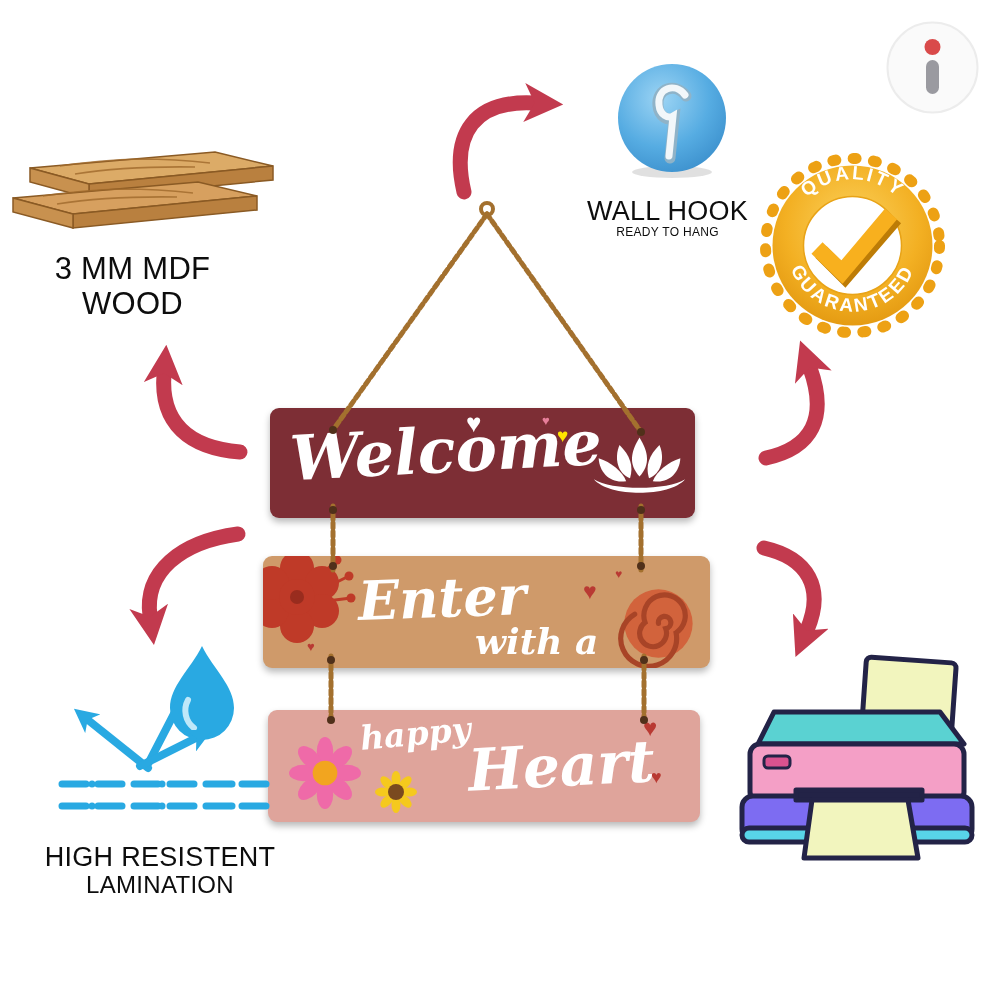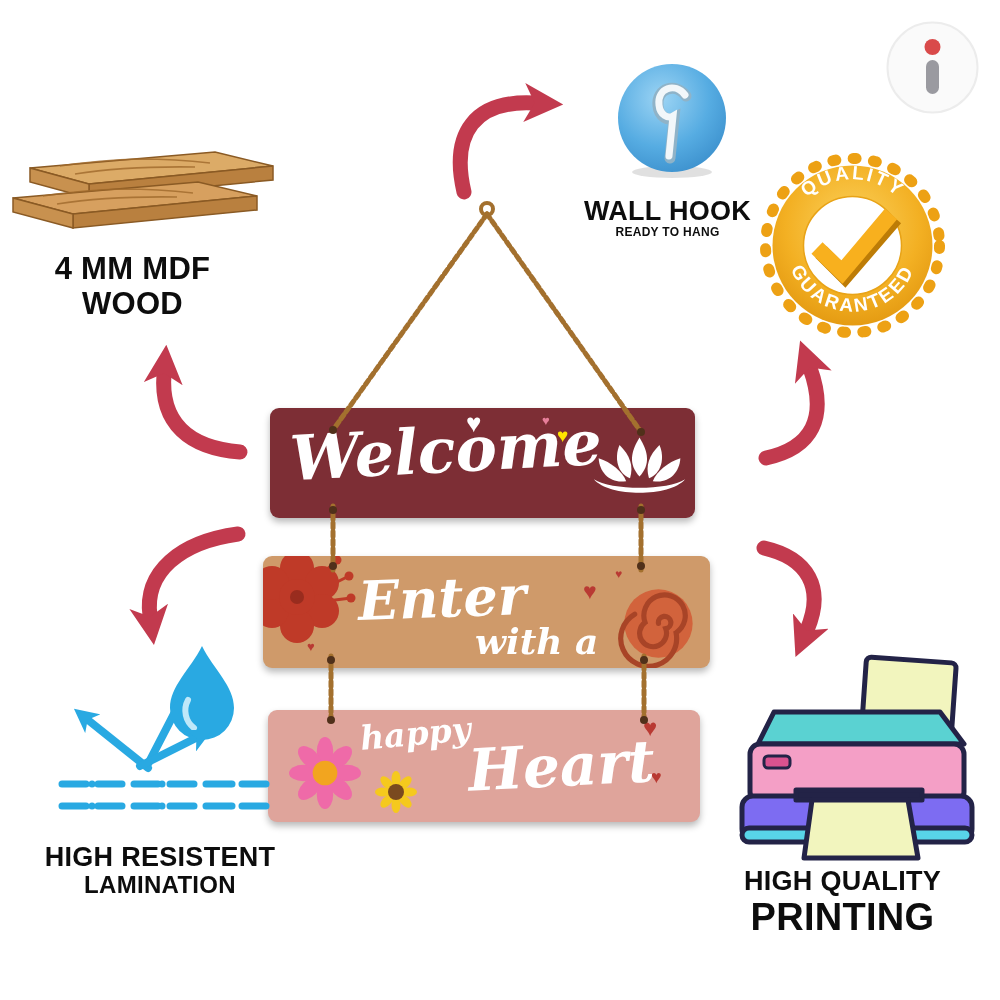--- a/index.html
+++ b/index.html
@@ -1,21 +1,21 @@
 <!DOCTYPE html>
 <html><head>
 <meta charset="utf-8">
 <style>
   *{margin:0;padding:0;box-sizing:border-box}
   html,body{width:1000px;height:1000px;background:#fff;font-family:"Liberation Sans",sans-serif;overflow:hidden}
   .stage{position:relative;width:1000px;height:1000px;background:#ffffff}
   .arrows{position:absolute;left:0;top:0;z-index:1}
   .icon-block{position:absolute;z-index:2}
   .strings{position:absolute;left:0;top:0;z-index:3;pointer-events:none}
-  .label{position:absolute;z-index:4;text-align:center;color:#0d0d0d;line-height:1.12;font-weight:700}
+  .label{position:absolute;z-index:4;text-align:center;color:#0d0d0d;line-height:1.12;font-weight:400}
   .label .l1{font-size:27px;letter-spacing:.3px;white-space:nowrap}
   .label .l2{font-size:24px;letter-spacing:.3px;white-space:nowrap}
   .label.mdf .l1,.label.mdf .l2{font-size:31px}
   .label.hook .l1{font-size:27px}
   .label.hook .l2{font-size:12px}
   .label.print .l2{font-size:38px}
   .board{position:absolute;z-index:2;border-radius:9px;overflow:hidden;box-shadow:0 4px 7px rgba(0,0,0,.28)}
   .board1{left:270px;top:408px;width:425px;height:110px;background:#7d2e35}
   .board2{left:263px;top:556px;width:447px;height:112px;background:#cf9a6a}
   .board3{left:268px;top:710px;width:432px;height:112px;background:#dfa49b}
@@ -58,21 +58,21 @@
       <polygon points="8,58 68,74 68,88 8,72" fill="#c8914f"></polygon>
     </g>
     <g stroke="#a06a2c" stroke-width="1.6" fill="none" opacity=".8">
       <path d="M55,26 q40,-6 80,-7 q35,0 70,4"></path>
       <path d="M70,34 q50,-8 120,-7"></path>
       <path d="M38,56 q40,-6 80,-7 q35,0 70,4"></path>
       <path d="M52,64 q50,-8 120,-7"></path>
     </g>
   </svg>
   <div class="label mdf" style="left:0;top:252px;width:265px">
-    <div class="l1">4 MM MDF</div>
+    <div class="l1">3 MM MDF</div>
     <div class="l2">WOOD</div>
   </div>
 
   <svg class="icon-block" style="left:612px;top:60px" width="120" height="122" viewBox="0 0 120 122">
     <defs>
       <radialGradient id="hookBlue" cx="40%" cy="32%" r="75%">
         <stop offset="0%" stop-color="#9cd4f4"></stop>
         <stop offset="60%" stop-color="#56ace2"></stop>
         <stop offset="100%" stop-color="#3b8fcc"></stop>
       </radialGradient>
@@ -253,24 +253,20 @@
       <rect x="152" y="8" width="90" height="70" rx="5" fill="#f2f5be" transform="rotate(4 197 43)"></rect>
       <polygon points="62,60 228,60 252,92 46,92" fill="#5ad2d2"></polygon>
       <rect x="38" y="92" width="214" height="58" rx="10" fill="#f49fc6"></rect>
       <rect x="30" y="144" width="230" height="44" rx="11" fill="#7d6cf2"></rect>
       <rect x="30" y="176" width="230" height="14" rx="7" fill="#58d4e8"></rect>
       <rect x="84" y="138" width="126" height="10" fill="#232347"></rect>
       <polygon points="100,148 196,148 206,206 92,206" fill="#f2f5be"></polygon>
     </g>
     <rect x="52" y="104" width="26" height="12" rx="4" fill="#d9528f" stroke="#232347" stroke-width="3"></rect>
   </svg>
-  <div class="label print" style="left:695px;top:866px;width:295px">
-    <div class="l1">HIGH QUALITY</div>
-    <div class="l2">PRINTING</div>
-  </div>
 
   <svg class="logo" width="95" height="95" viewBox="0 0 95 95">
     <circle cx="47.5" cy="47.5" r="45" fill="#fafafa" stroke="#ececec" stroke-width="2"></circle>
     <rect x="41" y="40" width="13" height="34" rx="6.5" fill="#9a9aa0"></rect>
     <circle cx="47.5" cy="27" r="8" fill="#d94a4a"></circle>
   </svg>
 
 </div>
 
 </body></html>

